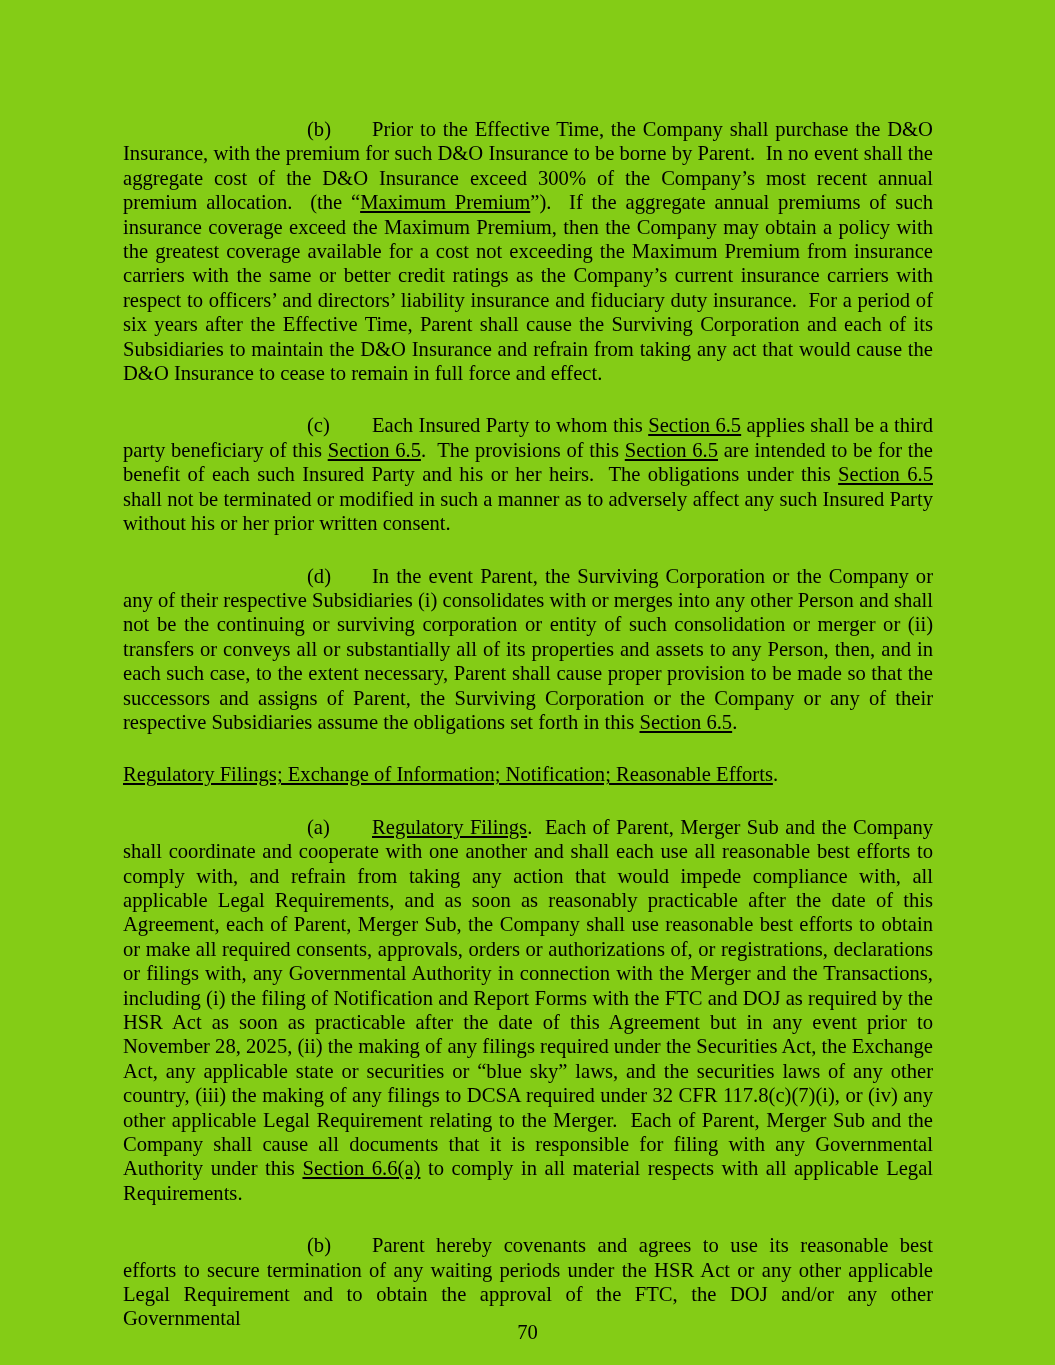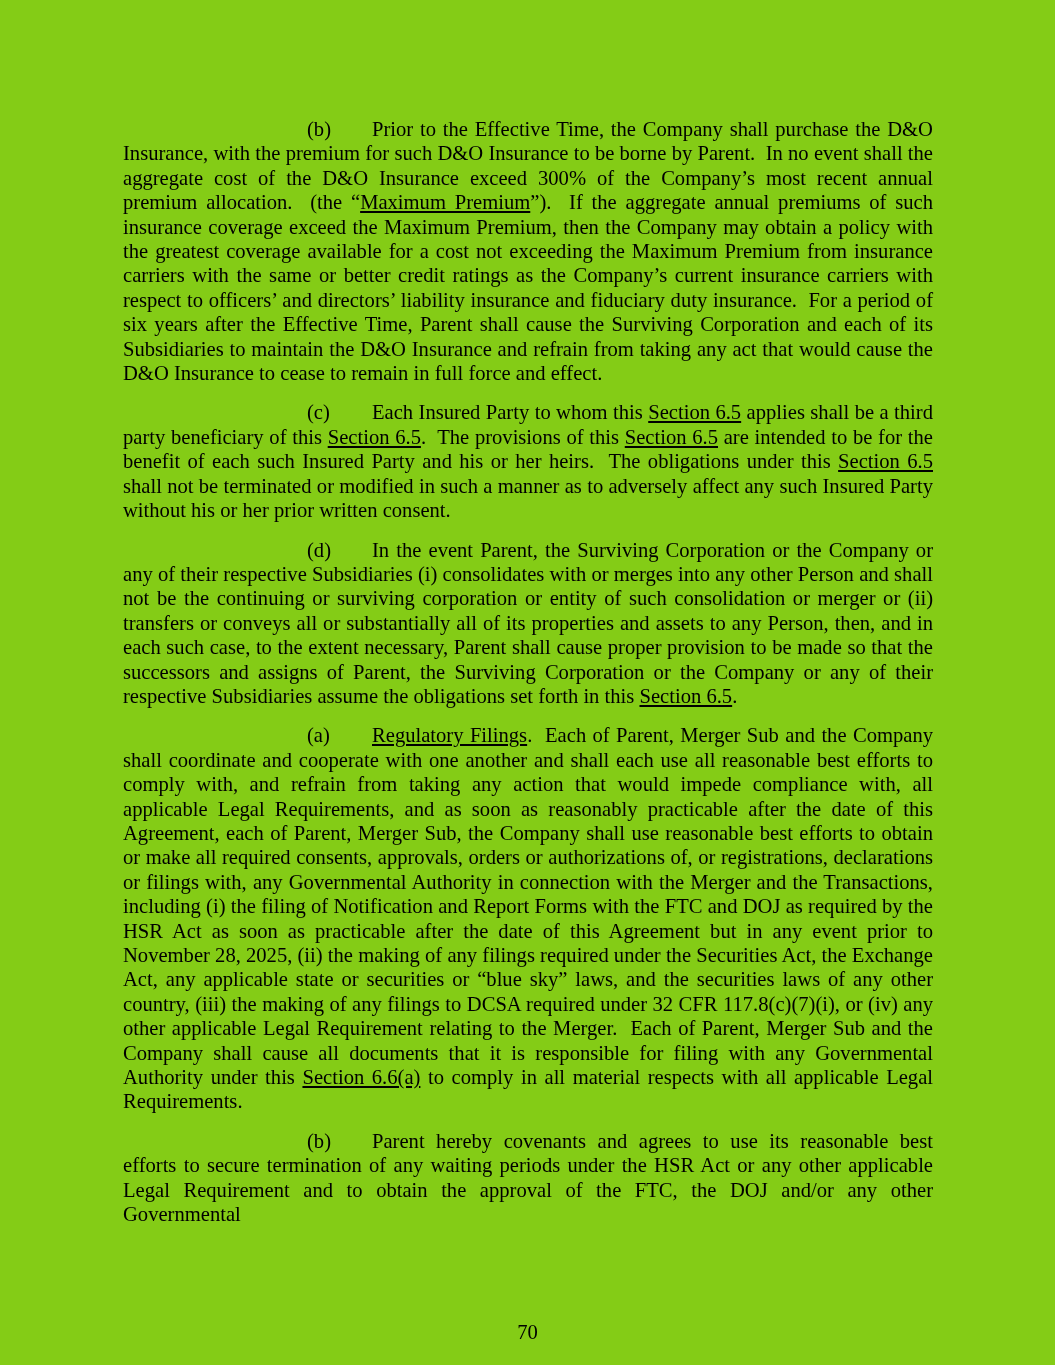--- a/index.html
+++ b/index.html
@@ -18,21 +18,21 @@
     position: absolute;
     left: 123px;
     top: 117px;
     width: 810px;
   }
   .para {
     margin: 0;
     text-align: justify;
     white-space: pre-wrap;
   }
-  .para + .para { margin-top: 15px; }
+  .para + .para { margin-top: 28px; }
   .tab1 { display: inline-block; width: 184px; }
   .lblbox { display: inline-block; width: 65px; }
   .u { text-decoration: underline; }
   .page-number {
     position: absolute;
     left: 0;
     right: 0;
     top: 1276px;
     text-align: center;
     margin-top: 44px;
@@ -43,20 +43,21 @@
 
 <div class="page">
   <div class="content">
 
     <p class="para"><span class="tab1"></span><span class="lblbox">(b)</span><span>Prior to the Effective Time, the Company shall purchase the D&amp;O Insurance, with the premium for such D&amp;O Insurance to be borne by Parent.  In no event shall the aggregate cost of the D&amp;O Insurance exceed 300% of the Company’s most recent annual premium allocation.  (the “</span><span class="u">Maximum Premium</span><span>”).  If the aggregate annual premiums of such insurance coverage exceed the Maximum Premium, then the Company may obtain a policy with the greatest coverage available for a cost not exceeding the Maximum Premium from insurance carriers with the same or better credit ratings as the Company’s current insurance carriers with respect to officers’ and directors’ liability insurance and fiduciary duty insurance.  For a period of six years after the Effective Time, Parent shall cause the Surviving Corporation and each of its Subsidiaries to maintain the D&amp;O Insurance and refrain from taking any act that would cause the D&amp;O Insurance to cease to remain in full force and effect.</span></p>
 
     <p class="para"><span class="tab1"></span><span class="lblbox">(c)</span><span>Each Insured Party to whom this </span><span class="u">Section 6.5</span><span> applies shall be a third party beneficiary of this </span><span class="u">Section 6.5</span><span>.  The provisions of this </span><span class="u">Section 6.5</span><span> are intended to be for the benefit of each such Insured Party and his or her heirs.  The obligations under this </span><span class="u">Section 6.5</span><span> shall not be terminated or modified in such a manner as to adversely affect any such Insured Party without his or her prior written consent.</span></p>
 
     <p class="para"><span class="tab1"></span><span class="lblbox">(d)</span><span>In the event Parent, the Surviving Corporation or the Company or any of their respective Subsidiaries (i) consolidates with or merges into any other Person and shall not be the continuing or surviving corporation or entity of such consolidation or merger or (ii) transfers or conveys all or substantially all of its properties and assets to any Person, then, and in each such case, to the extent necessary, Parent shall cause proper provision to be made so that the successors and assigns of Parent, the Surviving Corporation or the Company or any of their respective Subsidiaries assume the obligations set forth in this </span><span class="u">Section 6.5</span><span>.</span></p>
 
+    <p class="para"><span class="u">Regulatory Filings; Exchange of Information; Notification; Reasonable Efforts</span><span>.</span></p>
 
     <p class="para"><span class="tab1"></span><span class="lblbox">(a)</span><span class="u">Regulatory Filings</span><span>.  Each of Parent, Merger Sub and the Company shall coordinate and cooperate with one another and shall each use all reasonable best efforts to comply with, and refrain from taking any action that would impede compliance with, all applicable Legal Requirements, and as soon as reasonably practicable after the date of this Agreement, each of Parent, Merger Sub, the Company shall use reasonable best efforts to obtain or make all required consents, approvals, orders or authorizations of, or registrations, declarations or filings with, any Governmental Authority in connection with the Merger and the Transactions, including (i) the filing of Notification and Report Forms with the FTC and DOJ as required by the HSR Act as soon as practicable after the date of this Agreement but in any event prior to November 28, 2025, (ii) the making of any filings required under the Securities Act, the Exchange Act, any applicable state or securities or “blue sky” laws, and the securities laws of any other country, (iii) the making of any filings to DCSA required under 32 CFR 117.8(c)(7)(i), or (iv) any other applicable Legal Requirement relating to the Merger.  Each of Parent, Merger Sub and the Company shall cause all documents that it is responsible for filing with any Governmental Authority under this </span><span class="u">Section 6.6(a)</span><span> to comply in all material respects with all applicable Legal Requirements.</span></p>
 
     <p class="para"><span class="tab1"></span><span class="lblbox">(b)</span><span>Parent hereby covenants and agrees to use its reasonable best efforts to secure termination of any waiting periods under the HSR Act or any other applicable Legal Requirement and to obtain the approval of the FTC, the DOJ and/or any other Governmental</span></p>
 
   </div>
 
   <div class="page-number">70</div>
 </div>
 

